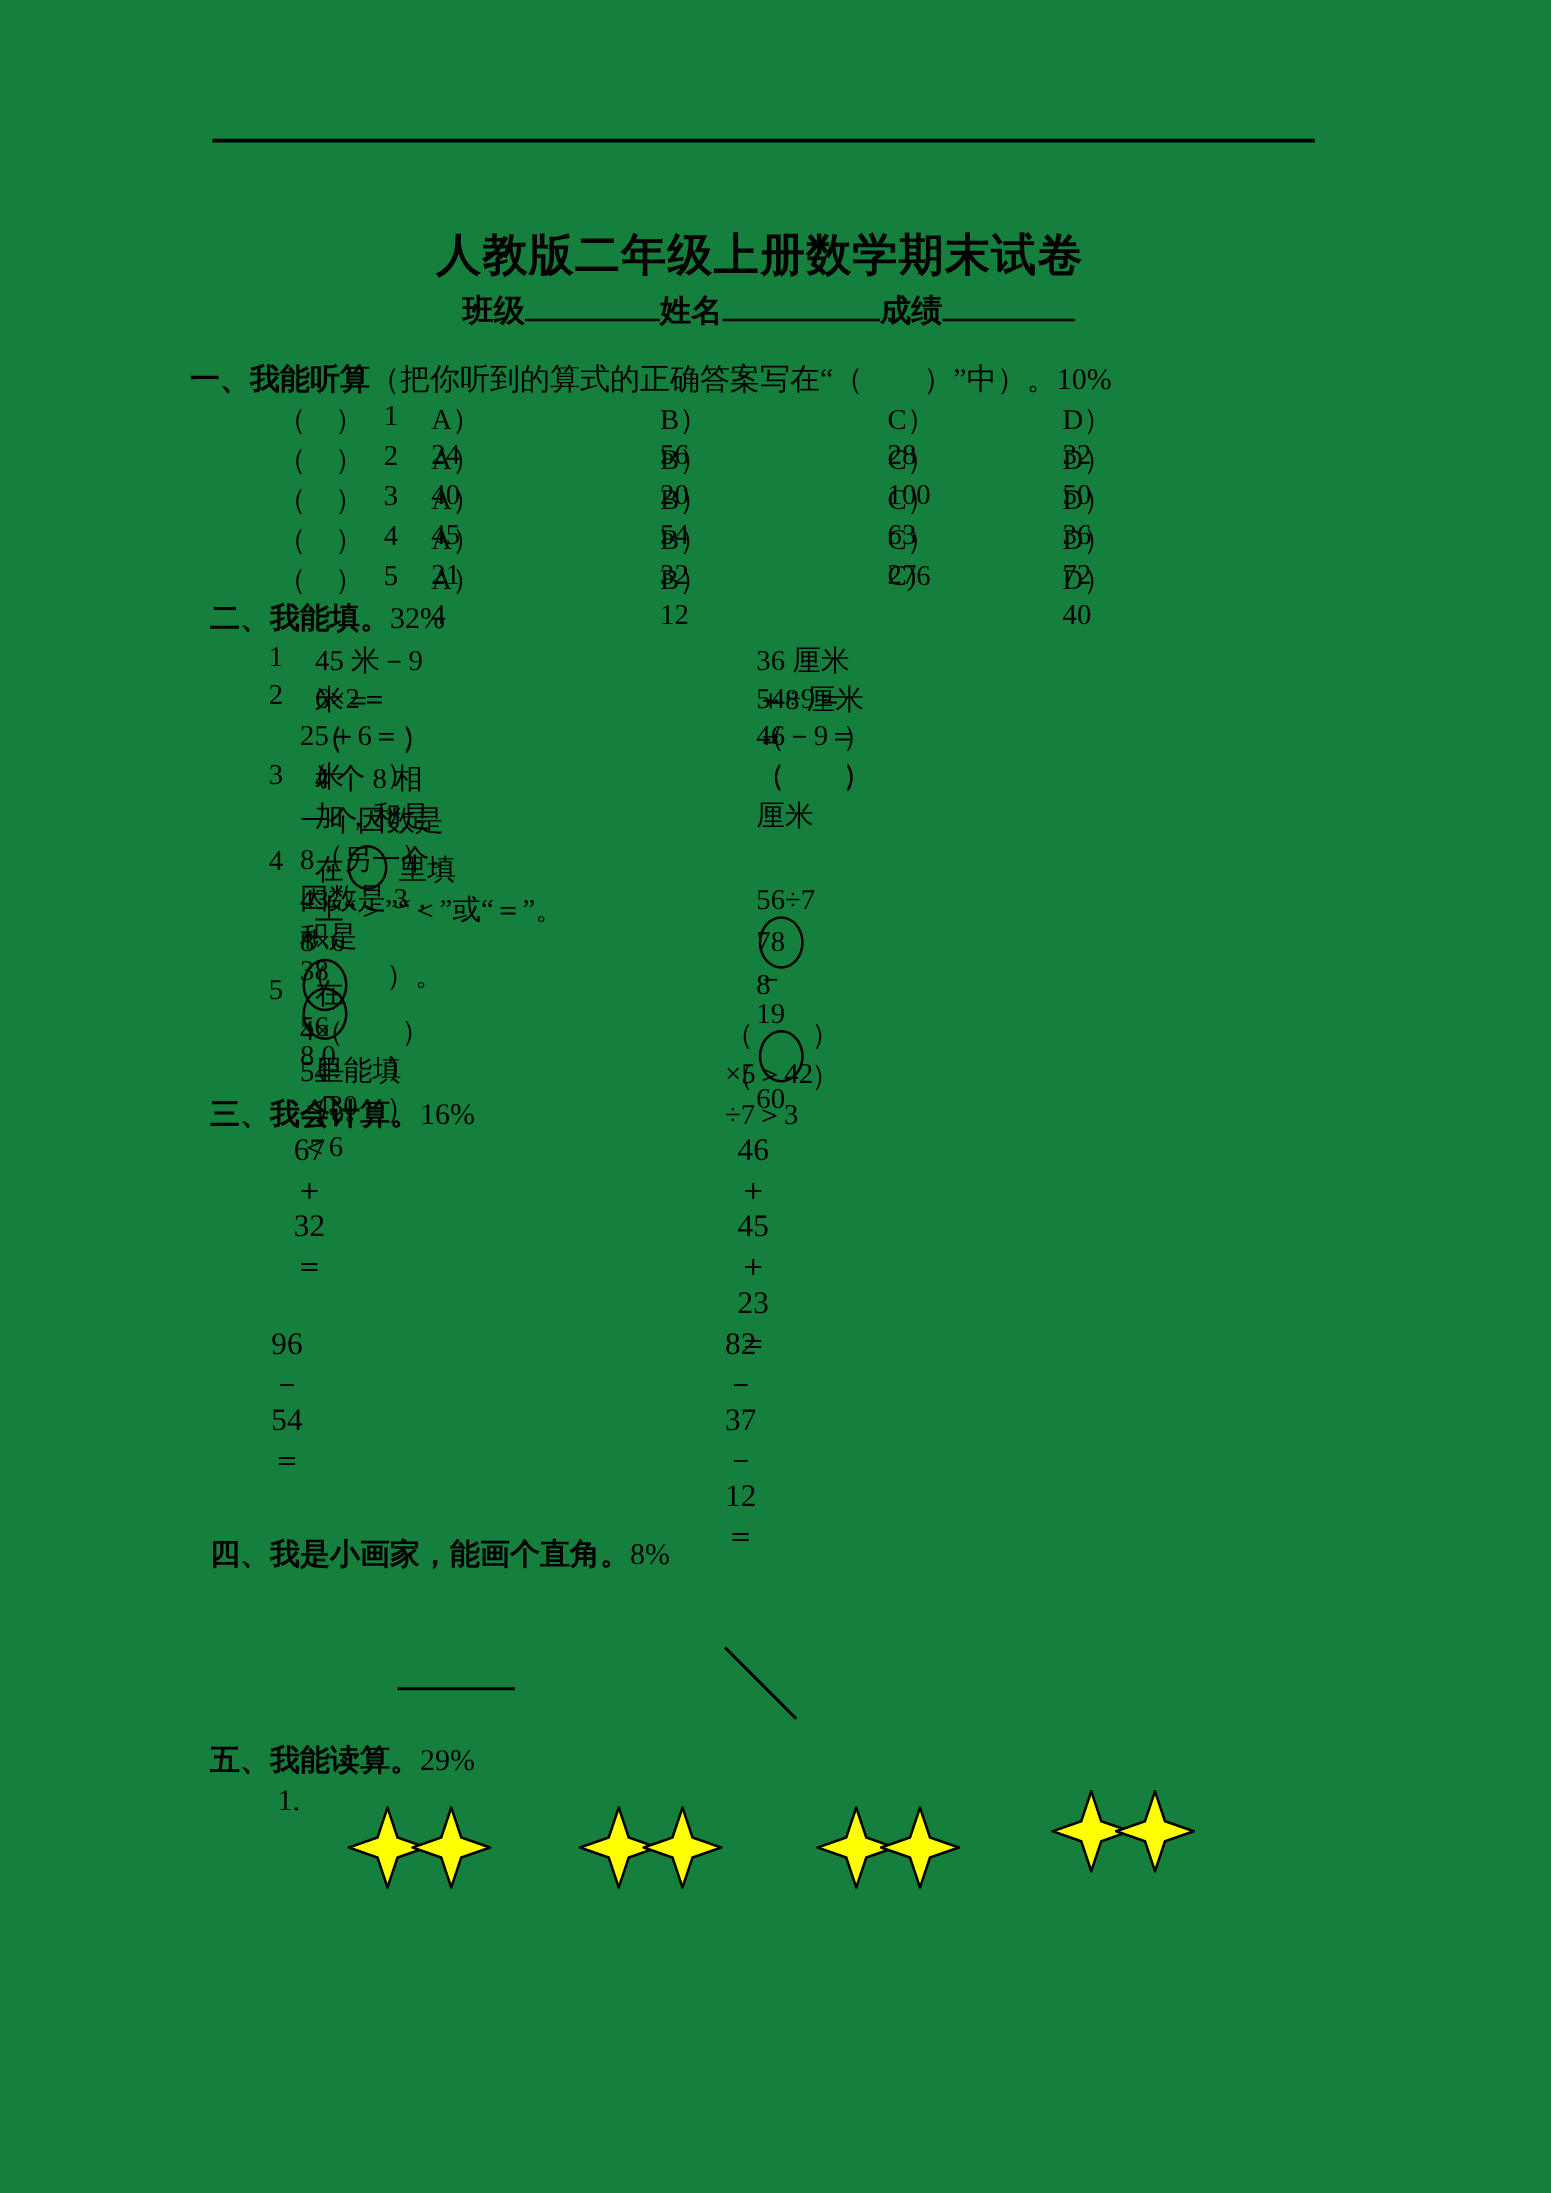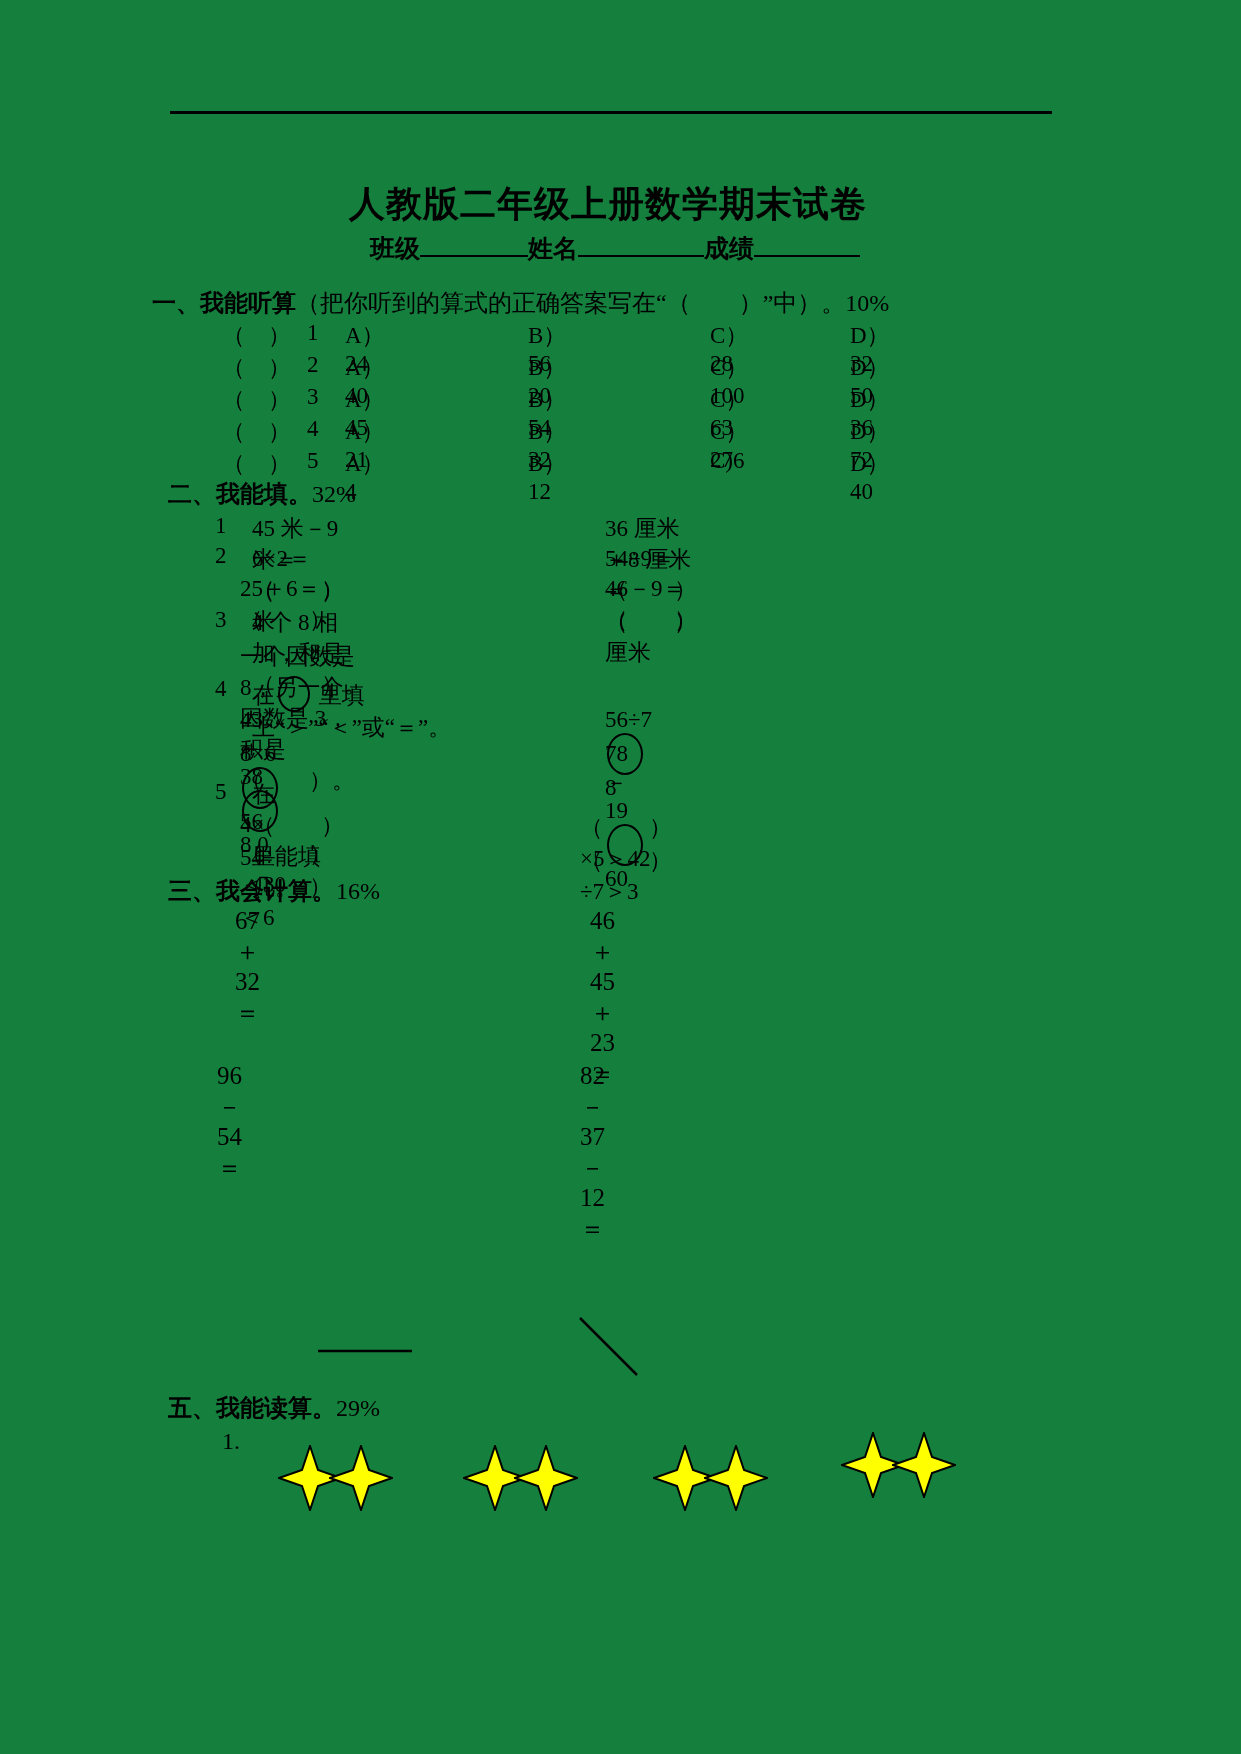--- a/index.html
+++ b/index.html
@@ -158,20 +158,23 @@
   </div>
   <div class="row calc" style="top:907px">
     <span style="left:235px">67＋32＝</span>
     <span style="left:590px">46＋45＋23＝</span>
   </div>
   <div class="row calc" style="top:1062px">
     <span style="left:217px">96－54＝</span>
     <span style="left:580px">82－37－12＝</span>
   </div>
 
+  <div class="abs heading" style="left:168px;top:1227px">
+    <span>四、我是小画家，能画个直角。</span><span class="pct">8%</span>
+  </div>
   <svg class="seg-svg" width="360" height="75">
     <line x1="18" y1="41" x2="112" y2="41" stroke="#000" stroke-width="2.5"></line>
     <line x1="280" y1="8" x2="337" y2="65" stroke="#000" stroke-width="2.5"></line>
   </svg>
 
   <div class="abs heading" style="left:168px;top:1392px">
     <span>五、我能读算。</span><span class="pct">29%</span>
   </div>
   <div class="abs" style="left:222px;top:1428px;font-size:24px">1.</div>
 

